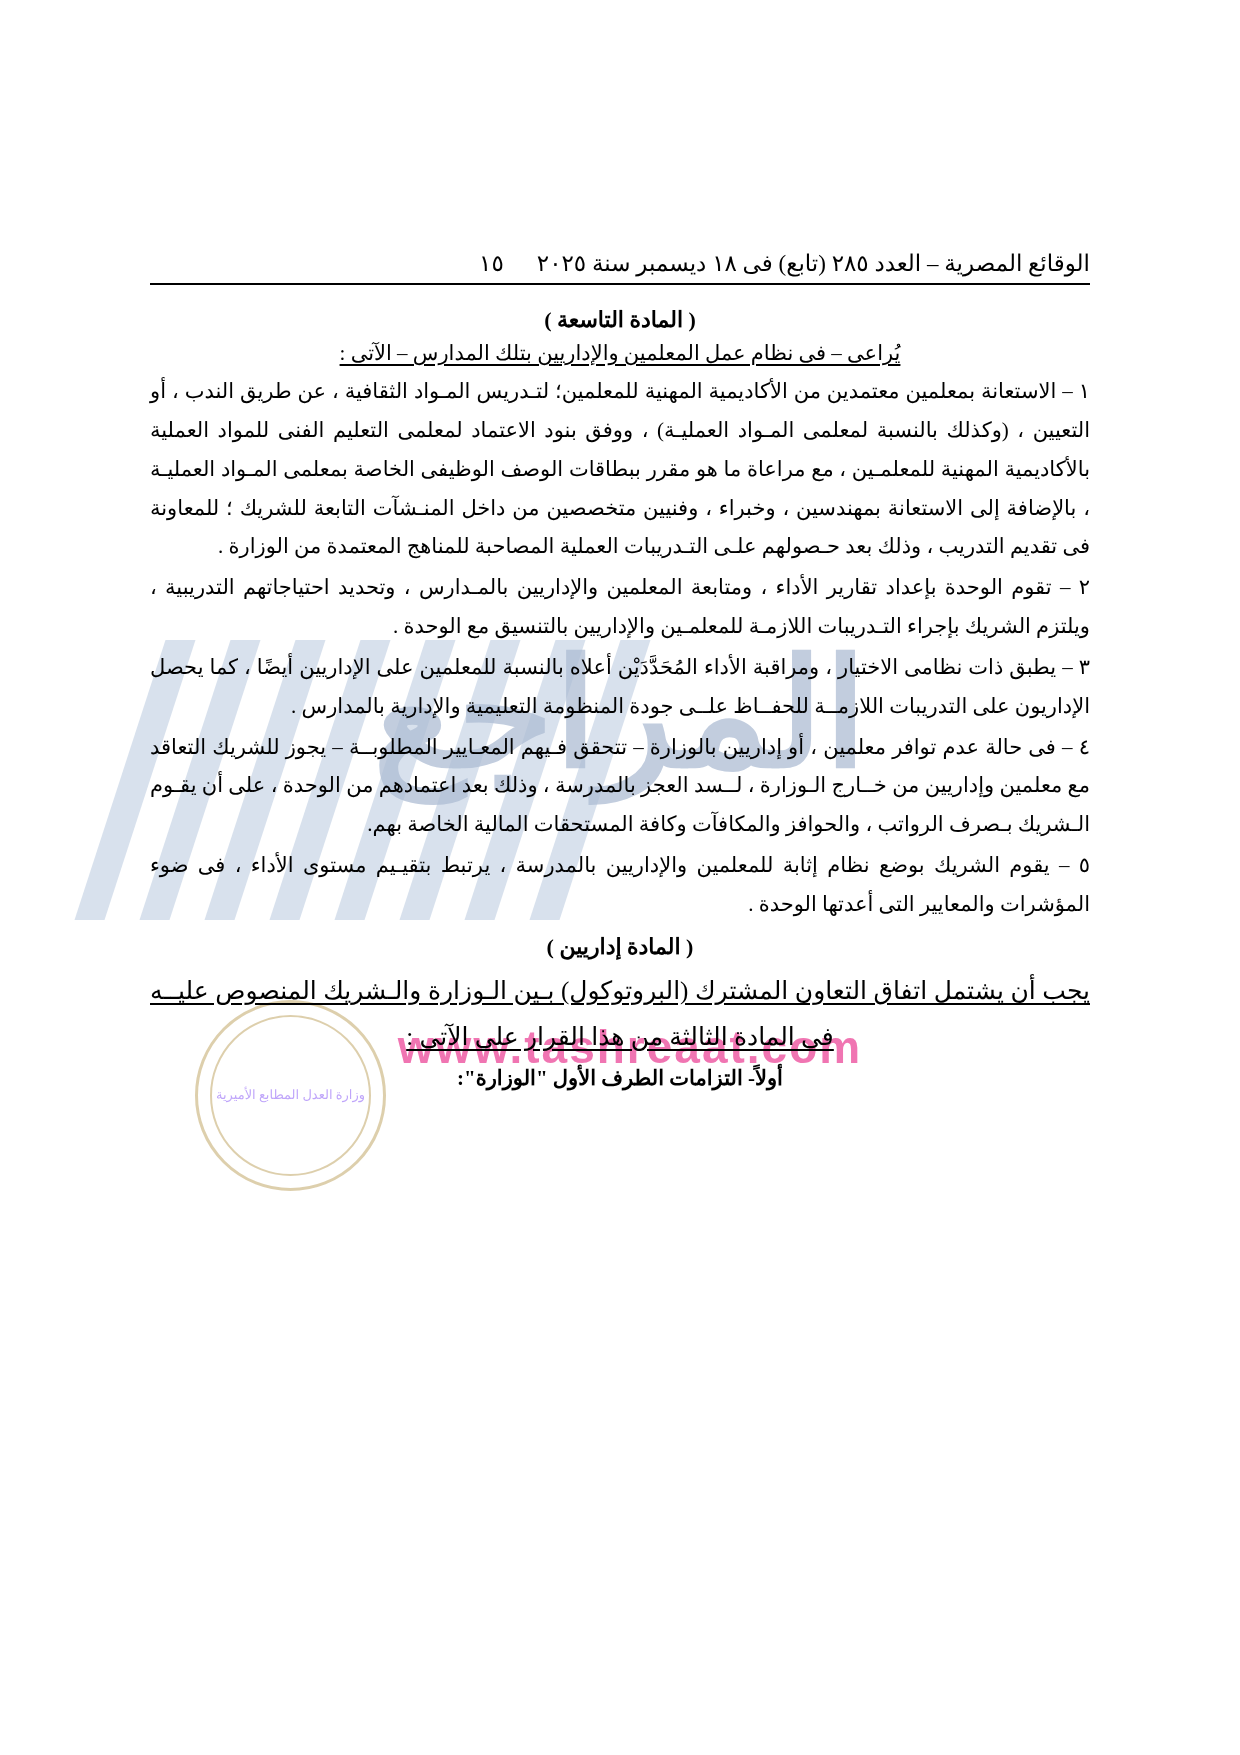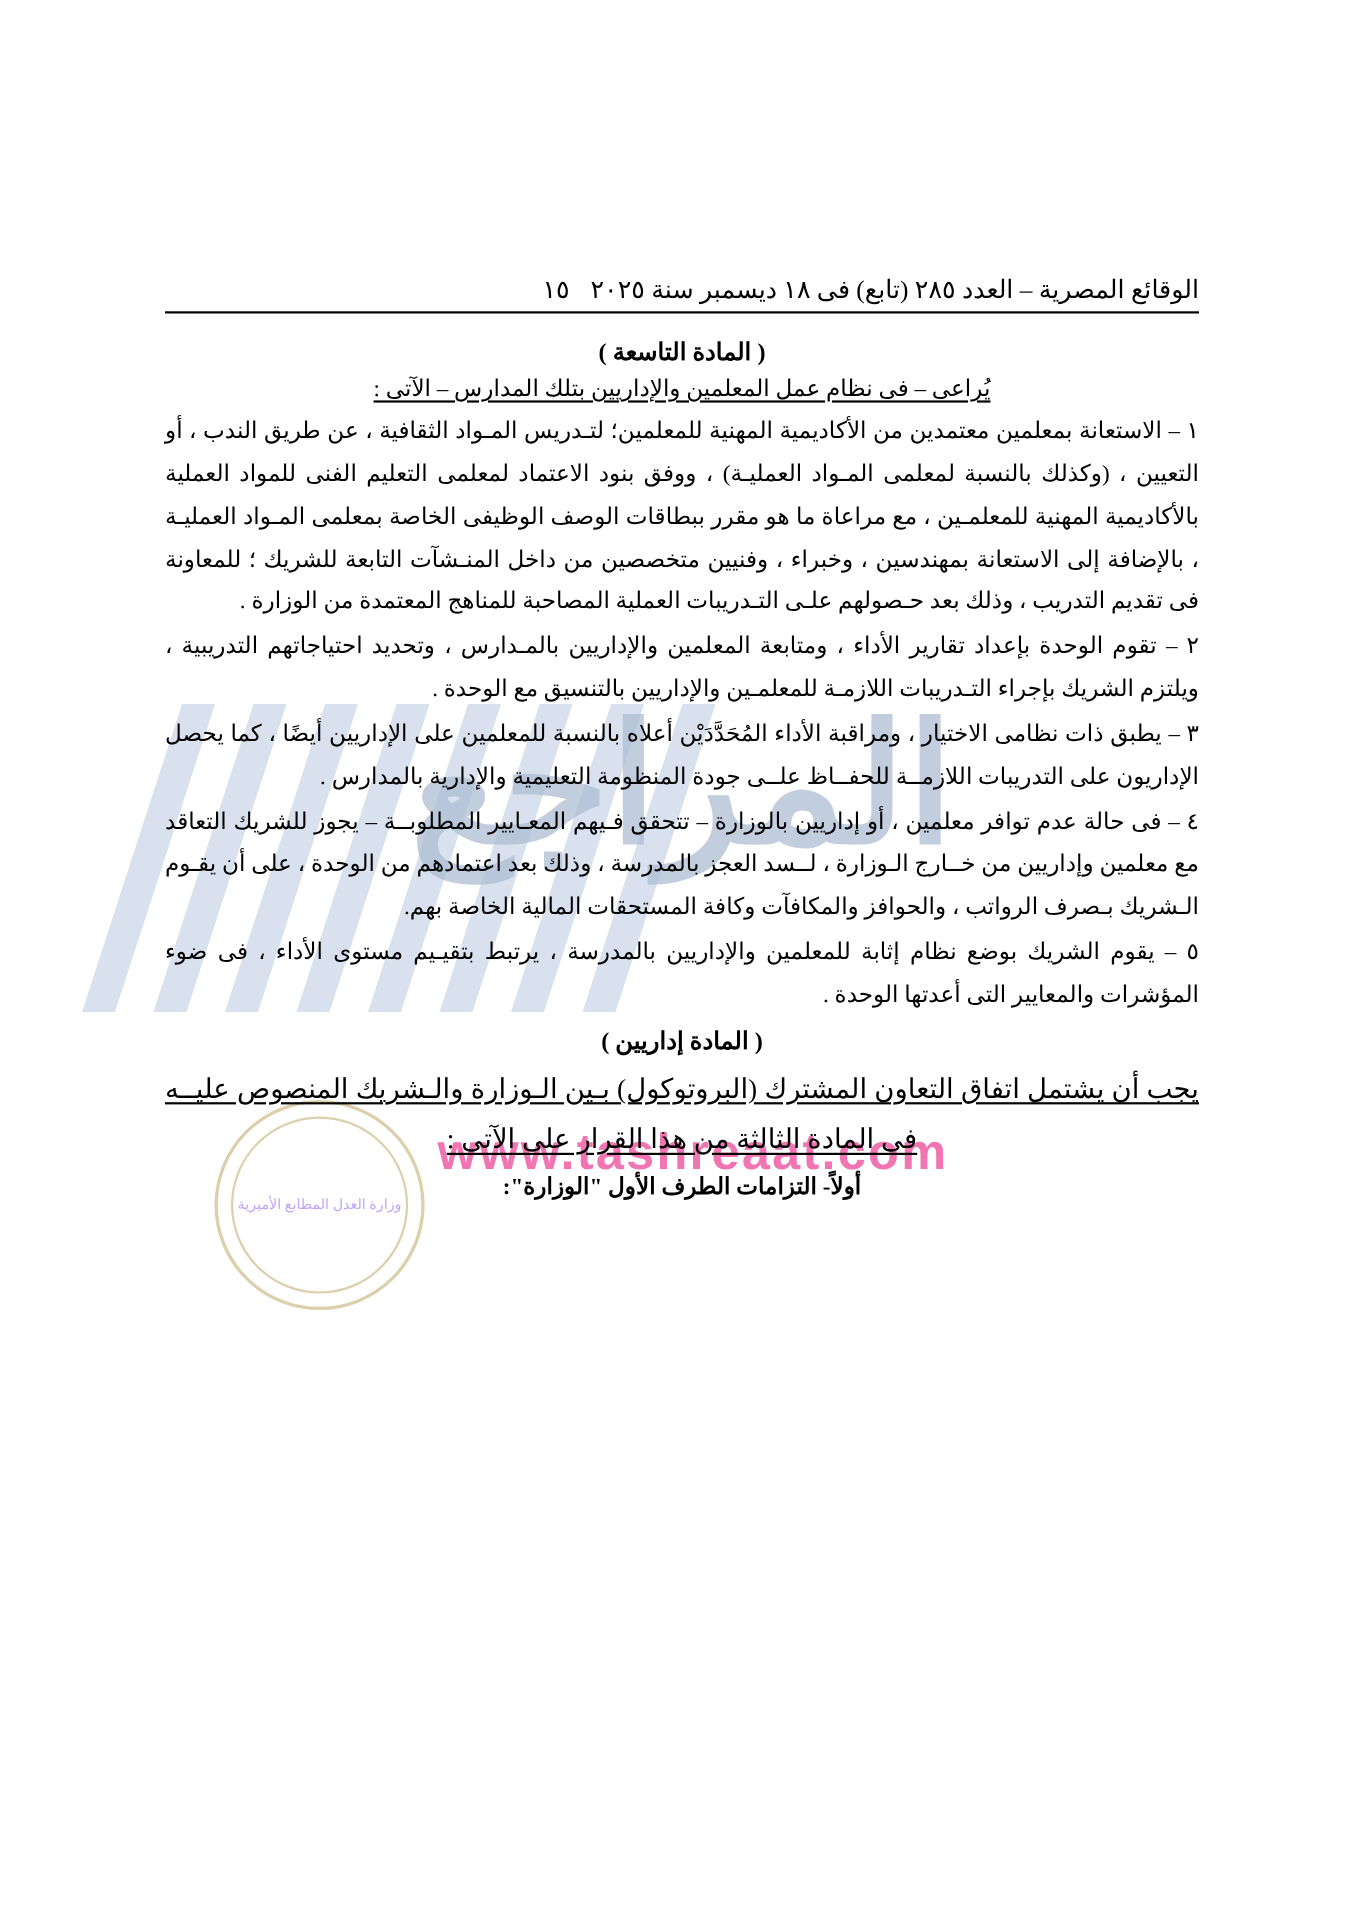--- a/index.html
+++ b/index.html
@@ -99,21 +99,21 @@
     align-items: baseline;
     font-size: 23px;
     font-weight: normal;
     padding-bottom: 6px;
     direction: rtl;
   }
   .header-title {
     white-space: nowrap;
   }
   .header-page {
-    margin-right: 19px;
+    margin-right: 33px;
     white-space: nowrap;
   }
   .rule {
     border: 0;
     border-top: 2px solid #000;
     margin: 0 0 22px 0;
   }
 
   .article-heading {
     text-align: center;

